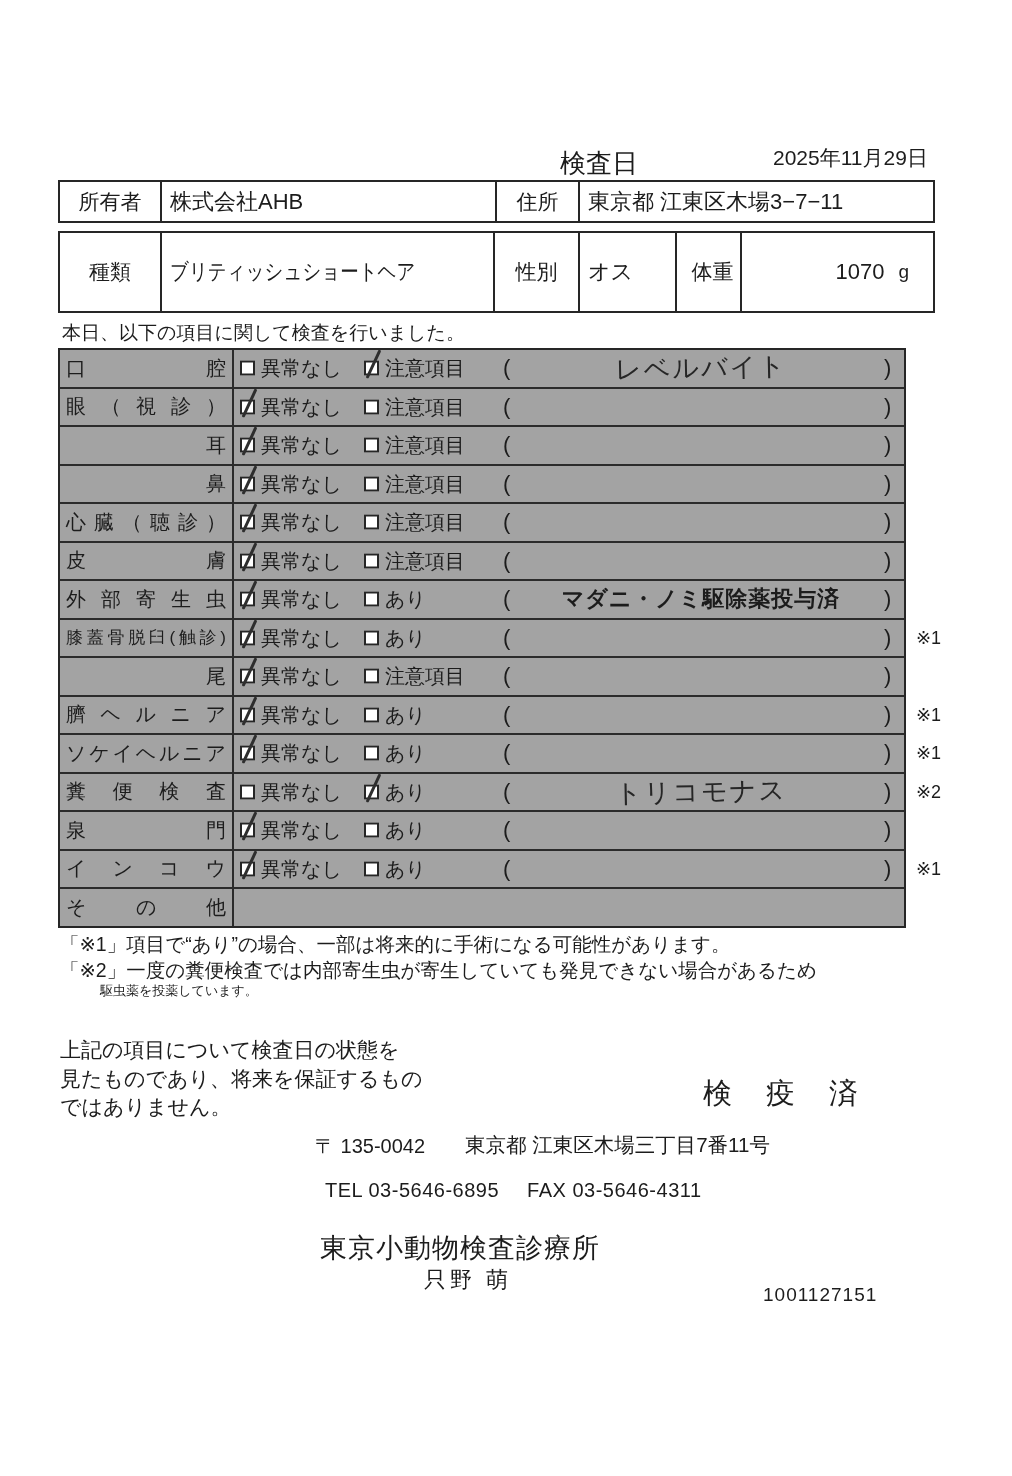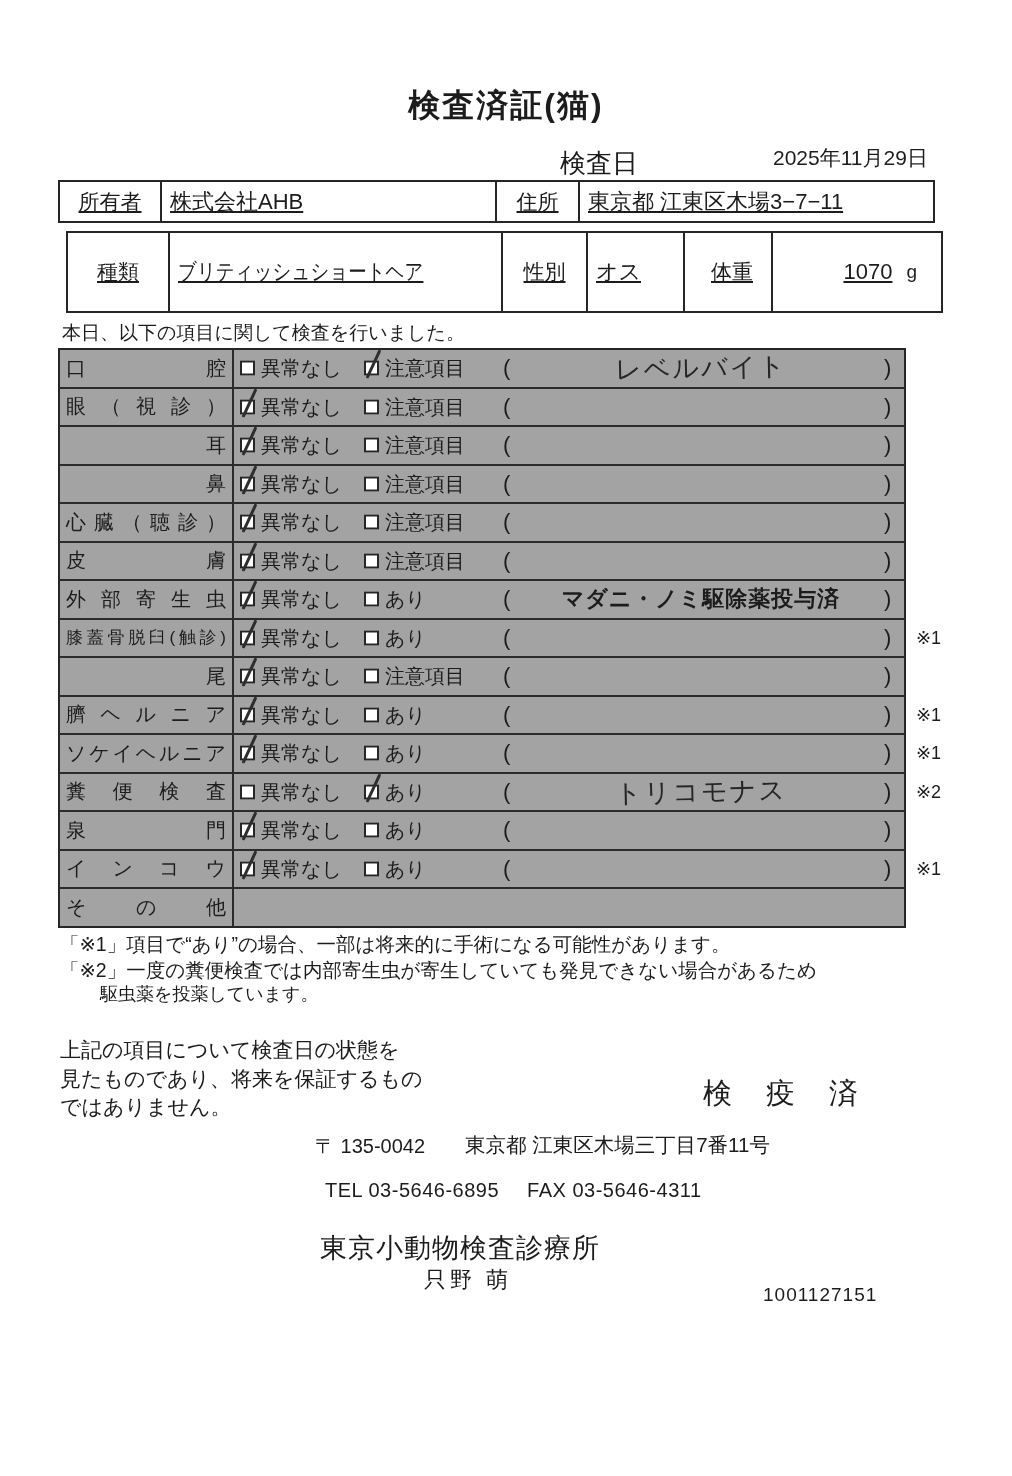--- a/index.html
+++ b/index.html
@@ -9,28 +9,28 @@
     font-family:"Liberation Sans","DejaVu Sans",sans-serif;
     color:#1c1c1c;
   }
   .abs { position:absolute; }
   
   .doc-title { left:0; right:0; top:84px; text-align:center; font-size:32px; font-weight:700; letter-spacing:2px; }
   .date-label { left:560px; top:146px; font-size:26px; }
   .date-value { left:773px; top:144px; font-size:21px; }
   
   .tbl { border:2px solid #262626; box-sizing:border-box; display:flex; flex-direction:column; background:#fff; }
-  .tbl-row { display:flex; flex:1;text-decoration:underline; }
+  .tbl-row { display:flex; flex:1; }
   .tbl-row + .tbl-row { border-top:2px solid #262626; }
   .cell { box-sizing:border-box; display:flex; align-items:center; border-right:2px solid #262626; padding:0 8px; overflow:visible; white-space:nowrap; }
   .cell:last-child { border-right:none; }
   .cell.lab { justify-content:center; font-size:21px; padding:0 2px; }
   .cell.val { font-size:22px; }
   .t1 { left:58px; top:180px; width:877px; height:43px; }
-  .t2 { left:66px; top:231px; width:877px; height:82px; }
+  .t2 { left:58px; top:231px; width:877px; height:82px; }
   .condensed { transform:scaleX(0.84); transform-origin:left center; }
   .weight-val { justify-content:flex-end; padding-right:10px;align-items:center; }
   .weight-unit { font-size:19px; margin-left:14px; margin-right:14px; }
   .no-val { letter-spacing:1px; font-size:23px; }
   
   .intro { left:62px; top:320px; font-size:19px; }
   
   .chk { left:58px; top:348px; width:848px; border:2px solid #262626; box-sizing:border-box; background:#a3a3a3; }
   .chk-row { position:relative; height:38.5px; box-sizing:border-box; border-bottom:2px solid #2b2b2b; }
   .chk-row:last-child { border-bottom:none; height:36.5px; }
@@ -44,38 +44,37 @@
   .cb2 { left:304px; } .opt2 { left:325px; font-size:20px; }
   .paren { font-size:22px; font-weight:400; }
   .p-open  { left:443px; } .p-close { left:824px; }
   .note { left:460px; width:362px; text-align:center; font-size:20px; white-space:nowrap; }
   .note.hand { font-size:26px; letter-spacing:2px; transform:translateY(-50%) rotate(-1.2deg); color:#262626; }
   .note.print { font-size:22px; font-weight:700; letter-spacing:1px; }
   .row-mark { position:absolute; left:856px; top:50%; transform:translateY(-50%); font-size:18px; white-space:nowrap; }
   
   .fn1 { left:60px;  top:931px; font-size:19.5px; }
   .fn2 { left:60px;  top:957px; font-size:19.5px; }
-  .fn3 { left:100px; top:982px; font-size:18px; }
+  .fn3 { left:100px; top:982px; font-size:13px; }
   
   .disclaimer { left:60px; top:1036px; font-size:21px; line-height:28.5px; }
   .stamp { left:703px; top:1074px; font-size:29px; letter-spacing:13px; font-weight:500; }
   .postal   { left:315px; top:1133px; font-size:20px; }
   .addr2    { left:465px; top:1131px; font-size:20.5px; }
   .telfax   { left:325px; top:1179px; font-size:20px; letter-spacing:0.5px; }
   .telfax .fax { margin-left:22px; }
   .clinic   { left:320px; top:1230px; font-size:27px; letter-spacing:1px; }
   .vet      { left:424px; top:1265px; font-size:22px; letter-spacing:4px; }
   .serial   { left:763px; top:1284px; font-size:19px; letter-spacing:1px; }
 </style>
 </head>
 <body>
 
 <div class="page">
 
-  <div class="abs doc-title">検査済証(猫)</div>
 
   <div class="abs date-label">検査日</div>
   <div class="abs date-value">2025年11月29日</div>
 
   <div class="abs tbl t1">
     <div class="tbl-row">
       <div class="cell lab" style="width:102px;">所有者</div>
       <div class="cell val" style="width:335px;">株式会社AHB</div>
       <div class="cell lab" style="width:83px;">住所</div>
       <div class="cell val" style="flex:1;">東京都 江東区木場3−7−11</div>
@@ -83,21 +82,21 @@
   </div>
 
   <div class="abs tbl t2">
     <div class="tbl-row">
       <div class="cell lab" style="width:102px;">種類</div>
       <div class="cell val" style="width:333px;">
           <span class="condensed">ブリティッシュショートヘア</span>
         </div>
       <div class="cell lab" style="width:85px;">性別</div>
       <div class="cell val" style="width:97px;">オス</div>
-      <div class="cell lab" style="width:88px;padding-left:10px;">体重</div>
+      <div class="cell lab" style="width:65px;padding-left:10px;">体重</div>
       <div class="cell val weight-val" style="flex:1;">
         <span>1070</span>
         <span class="weight-unit">g</span>
       </div>
     </div>
   </div>
 
   <div class="abs intro">本日、以下の項目に関して検査を行いました。</div>
 
   <div class="abs chk">

